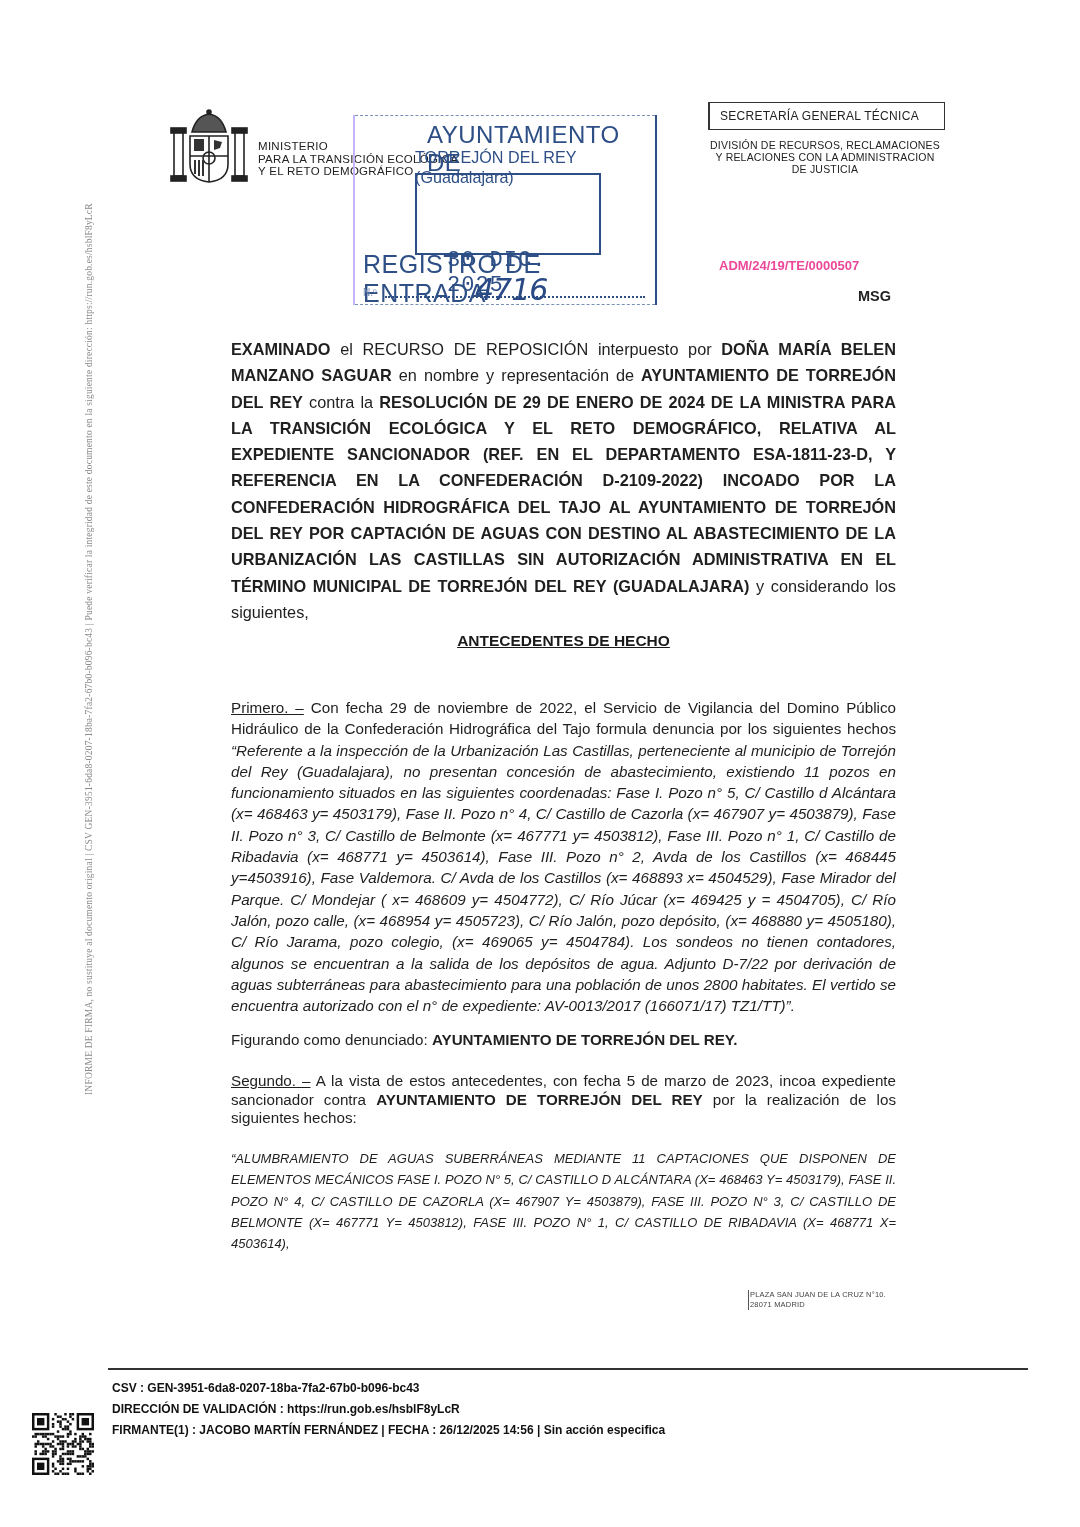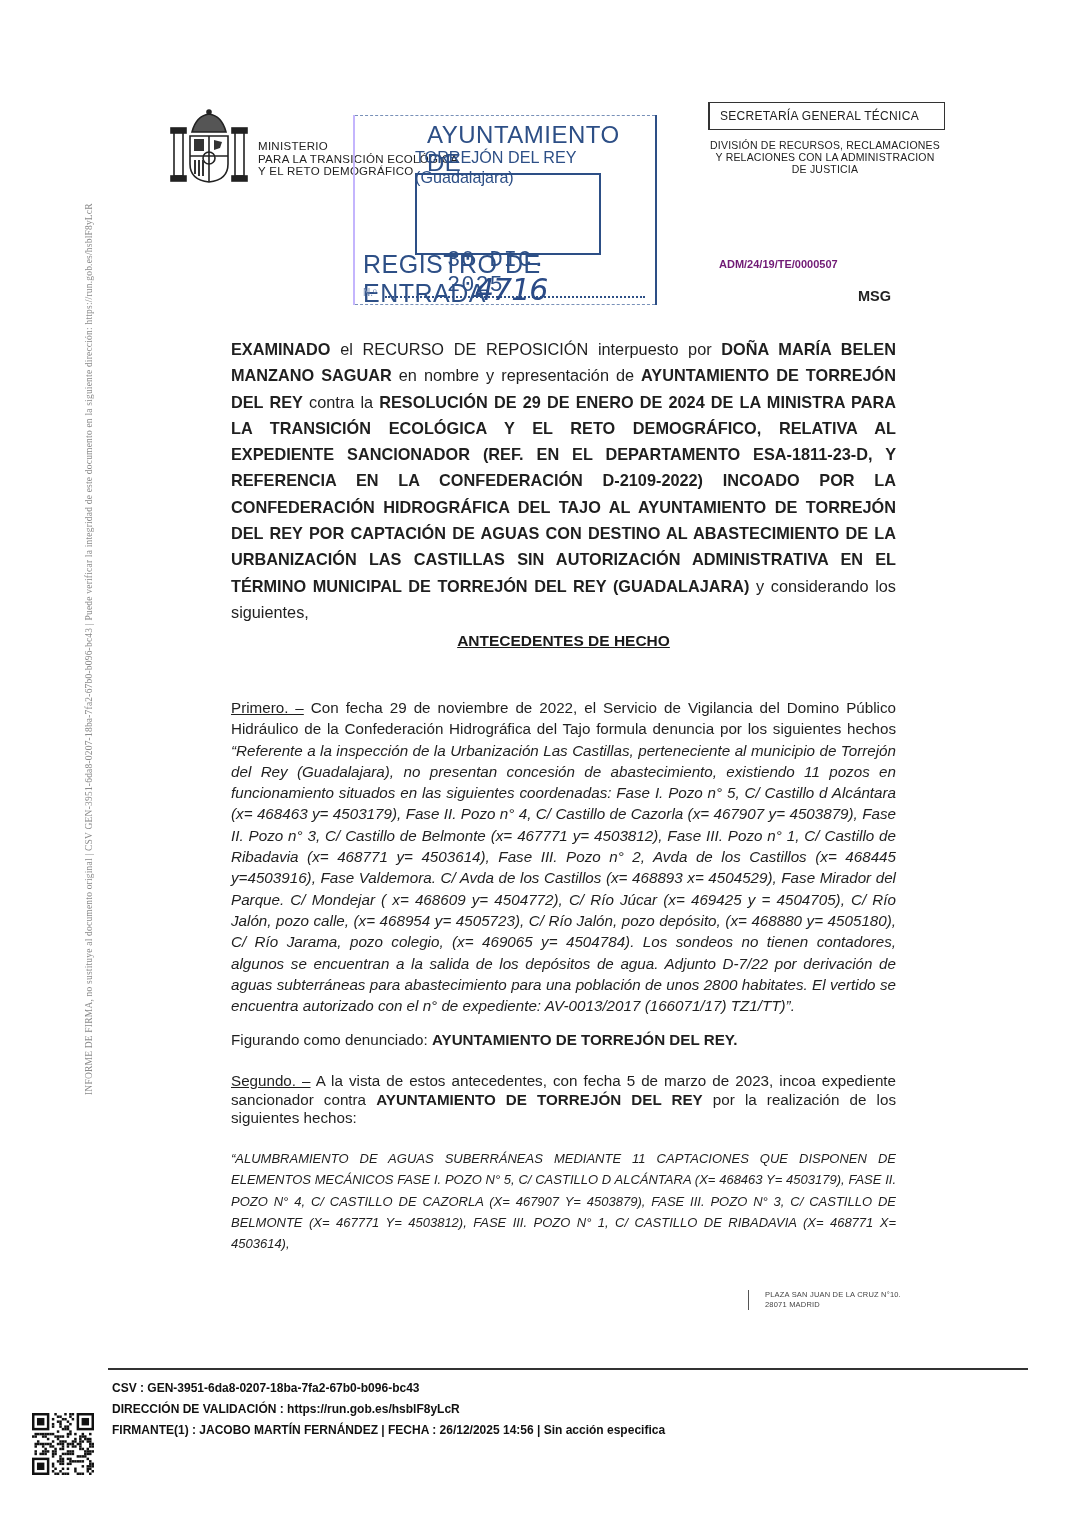--- a/index.html
+++ b/index.html
@@ -28,36 +28,36 @@
   .st-date { position:absolute; left: 30px; top: 28px; font-size: 22px; font-family: "Liberation Mono", monospace; letter-spacing: 1px; margin-top: 45px; }
   .st-reg { position:absolute; left: 8px; top: 135px; font-size: 25px; letter-spacing: 0.5px; }
   .st-num-label { position:absolute; left: 8px; top: 172px; font-size: 10px; color:#7a8fb5; }
   .st-dots { position:absolute; left: 30px; right: 10px; top: 181px; border-top: 2px dotted #2d4f86; }
   .st-num { position:absolute; left: 120px; top: 157px; font-size: 30px; font-family: "DejaVu Sans", sans-serif;
     font-style: italic; color: #2a4a86; letter-spacing: -1px; }
 
   .sec-box { left: 708px; top: 102px; width: 234px; height: 26px; border: 1px solid #333; border-left-width: 2px; }
   .sec-box span { position: absolute; left: 10px; top: 6px; font-size: 12px; letter-spacing: 0.3px; color: #222; }
   .division { left: 700px; top: 139px; width: 250px; text-align: center; font-size: 10.5px; line-height: 12px; color: #222; letter-spacing: 0.2px; }
-  .ref { left: 719px; top: 258px; font-size: 11px; font-weight: bold; color:#701a75; }
+  .ref { left: 719px; top: 258px; font-size: 13px; font-weight: bold; color:#ec4899; }
   .msg { left: 858px; top: 288px; font-size: 14.5px; font-weight: bold; color:#222; }
 
   
   .body-text { left: 231px; width: 665px; font-size: 15.5px; color: #1f1f1f; }
   .intro { top: 336px; line-height: 26.3px; text-align: justify; font-size: 16.3px; }
   .intro b { font-weight: bold; }
   .heading { left: 231px; width: 665px; top: 632px; text-align: center; font-weight: bold; font-size: 15.5px; text-decoration: underline; }
   .p1 { top: 697px; line-height: 21.3px; text-align: justify; font-size: 15.2px; }
   .p1 .lbl, .p3 .lbl { font-weight: normal; text-decoration: underline; }
   .p2 { top: 1031px; font-size: 15.2px; }
   .p3 { top: 1072px; line-height: 18.5px; text-align: justify; font-size: 15.2px; }
   .p4 { top: 1148px; line-height: 21.3px; text-align: justify; font-size: 13px; font-style: italic; }
   i { font-style: italic; }
 
-  .address { left: 748px; top: 1290px; border-left: 1px solid #555; padding-left: 16px;
+  .address { left: 748px; top: 1290px; border-left: 1px solid #555; padding-left: 1px;
     font-size: 7.5px; line-height: 10px; color: #444; letter-spacing: 0.2px; }
 
   
   .footer-rule { left: 108px; top: 1368px; width: 920px; border-top: 2px solid #333; }
   .footer { left: 112px; font-size: 12px; font-weight: bold; color: #111; }
   .f1 { top: 1381px; } .f2 { top: 1402px; } .f3 { top: 1423px; }
   .qr { left: 32px; top: 1413px; width: 62px; height: 62px; }
 </style>
 </head>
 <body>

